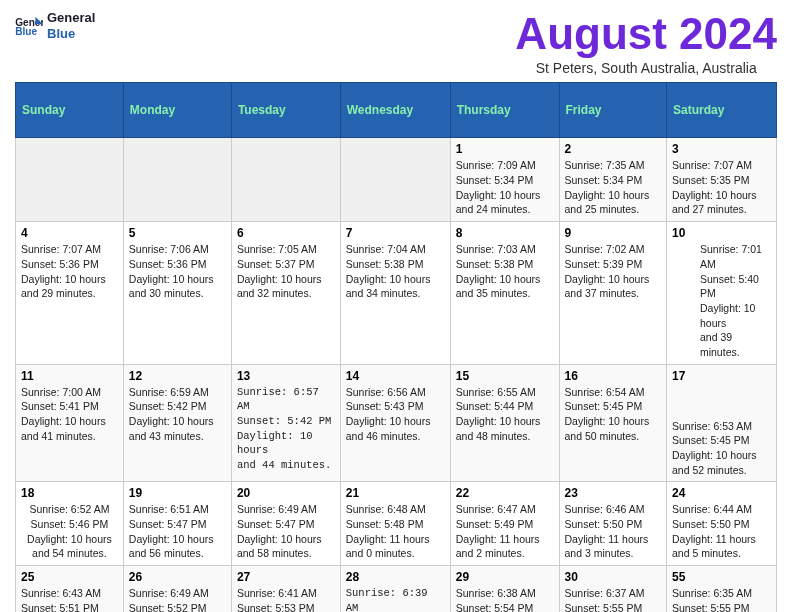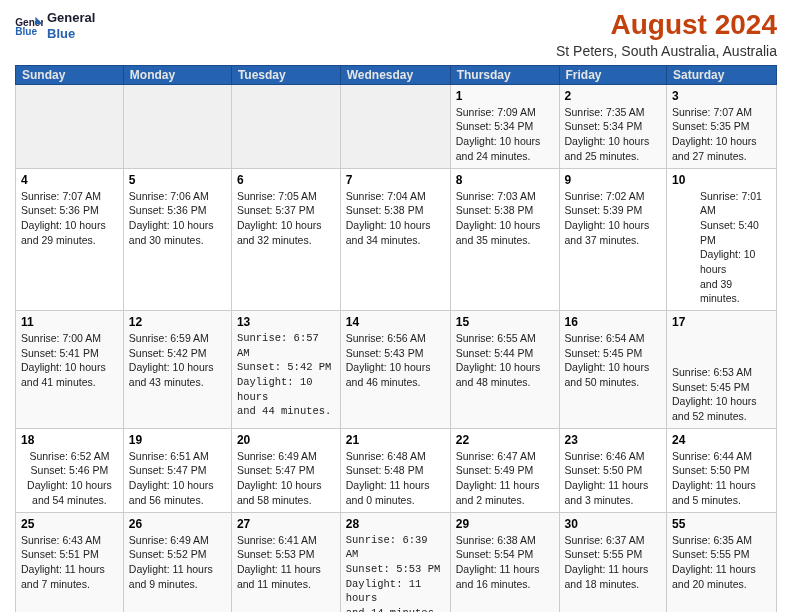--- a/index.html
+++ b/index.html
@@ -22,41 +22,41 @@
       gap: 4px;
     }
     .logo-icon {
       width: 28px;
       height: 22px;
     }
     .title-area {
       text-align: right;
     }
     .month-title {
-      font-size: 28px;
+      font-size: 44px;
       font-weight: bold;
-      color: #c2410c;
+      color: #6d28d9;
       line-height: 1.1;
     }
     .location-title {
       font-size: 14px;
       color: #333;
       margin-top: 2px;
       text-align: center;
     }
     .calendar-table {
       width: 100%;
       border-collapse: collapse;
       font-size: 11px;
     }
     .calendar-table thead th {
       background: #2563b0;
-      color: #e5e5e5;
+      color: #86efac;
       text-align: left;
-      padding: 2px 6px;
+      padding: 20px 6px;
       font-size: 12px;
       font-weight: bold;
       border: 1px solid #1a4a8a;
     }
     .calendar-table tbody td {
       border: 1px solid #ccc;
       vertical-align: top;
       padding: 4px 5px;
       width: 113px;
       min-height: 70px;

